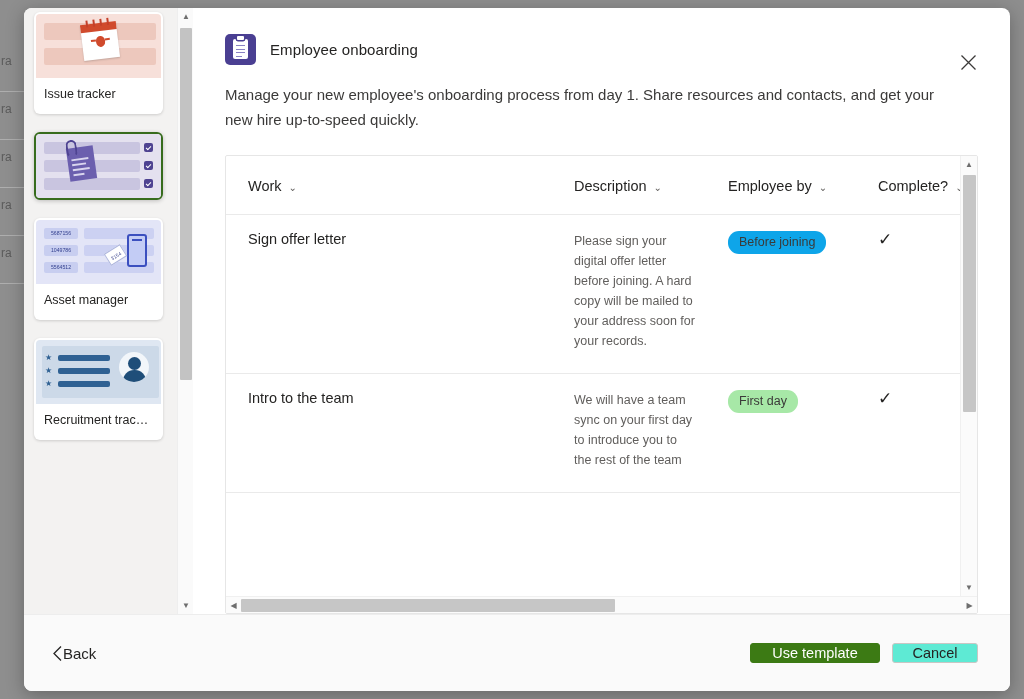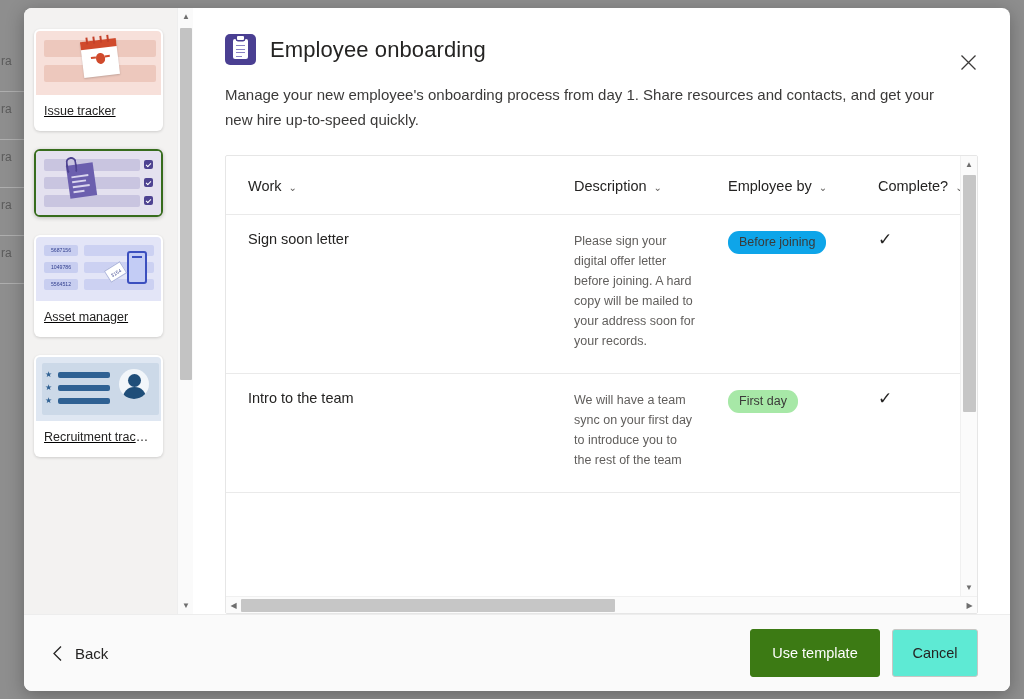--- a/index.html
+++ b/index.html
@@ -45,22 +45,21 @@
   #template-pane {
     width: 169px;
     background: #f3f2f1;
     position: relative;
     flex: 0 0 169px;
   }
   #template-scroll-area {
     position: absolute;
     left: 0; top: 0; right: 16px; bottom: 0;
     overflow: hidden;
-    padding: 21px 0 0 10px;
-    text-decoration: underline;
+    padding: 4px 0 0 10px;
   }
   .tmpl-card {
     width: 129px;
     background: #ffffff;
     border-radius: 6px;
     box-shadow: 0 1px 3px rgba(0,0,0,.16);
     margin-bottom: 18px;
     overflow: hidden;
     cursor: pointer;
     border: 2px solid transparent;
@@ -217,21 +216,21 @@
   .clipboard {
     position: absolute; left: 8px; top: 5px; width: 15px; height: 20px;
     background: #fff; border-radius: 2px;
   }
   .clipboard:before {
     content: ''; position: absolute; left: 4px; top: -3px;
     width: 7px; height: 4px; background: #fff; border-radius: 1px;
     box-shadow: 0 0 0 1.5px #4a3f92;
   }
   .cl-line { position: absolute; left: 3px; height: 1.4px; background: #8a82c4; width: 9px; }
-  #page-title { font-size: 22px; color: #252423; font-weight: normal; letter-spacing: .1px; }
+  #page-title { font-size: 15px; color: #252423; font-weight: normal; letter-spacing: .1px; }
   #subtitle {
     margin-top: 17px; font-size: 15px; color: #3b3a39;
     line-height: 25px; max-width: 730px;
   }
 
   
   #table-wrap {
     margin-top: 23px;
     margin-bottom: 0;
     border: 1px solid #e6e6e6;
@@ -303,28 +302,28 @@
   
   #footer {
     flex: 0 0 77px;
     background: #fafafa;
     border-top: 1px solid #ededed;
     display: flex; align-items: center;
     padding: 0 32px 0 24px;
     justify-content: space-between;
   }
   #back-btn {
-    display: flex; align-items: center; gap: 12px;
+    display: flex; align-items: center; 
     font-size: 15px; color: #252423; cursor: pointer;
     padding: 6px 4px;
   }
   #footer-actions { display: flex; gap: 12px; }
   .btn {
     font-size: 14.5px; border-radius: 3px; cursor: pointer;
-    padding: 0 18px; height: 48px; min-width: 88px;
+    padding: 0 18px; height: 20px; min-width: 88px;
     display: flex; align-items: center; justify-content: center;
   }
   #use-template-btn { background: #3c7a14; color: #fff; border: 1px solid #3c7a14; min-width: 130px; }
   #cancel-btn { background: #5eead4; color: #252423; border: 1px solid #c8c6c4; min-width: 86px; }
 </style>
 </head>
 <body>
 
 <div id="backdrop">
     <div class="bg-row" style="top: 44px; height: 48px; padding-top: 10px;">ra</div>
@@ -442,21 +441,21 @@
                   <span>Employee by</span><span class="chev">⌄</span>
                 </th>
                 <th class="col-done">
                   <span>Complete?</span><span class="chev">⌄</span>
                 </th>
               </tr>
             </thead>
             <tbody id="table-body">
                 <tr>
                   <td class="col-work">
-                    <div class="cell-work">Sign soon letter</div>
+                    <div class="cell-work">Sign offer letter</div>
                   </td>
                   <td class="col-desc">
                     <div class="cell-desc">Please sign your digital offer letter before joining. A hard copy will be mailed to your address soon for your records.</div>
                   </td>
                   <td class="col-by"><span class="pill" style="background:#0ea5e9;">Before joining</span></td>
                   <td class="col-done">
                     <div class="check">✓</div>
                   </td>
                 </tr>
                 <tr>

